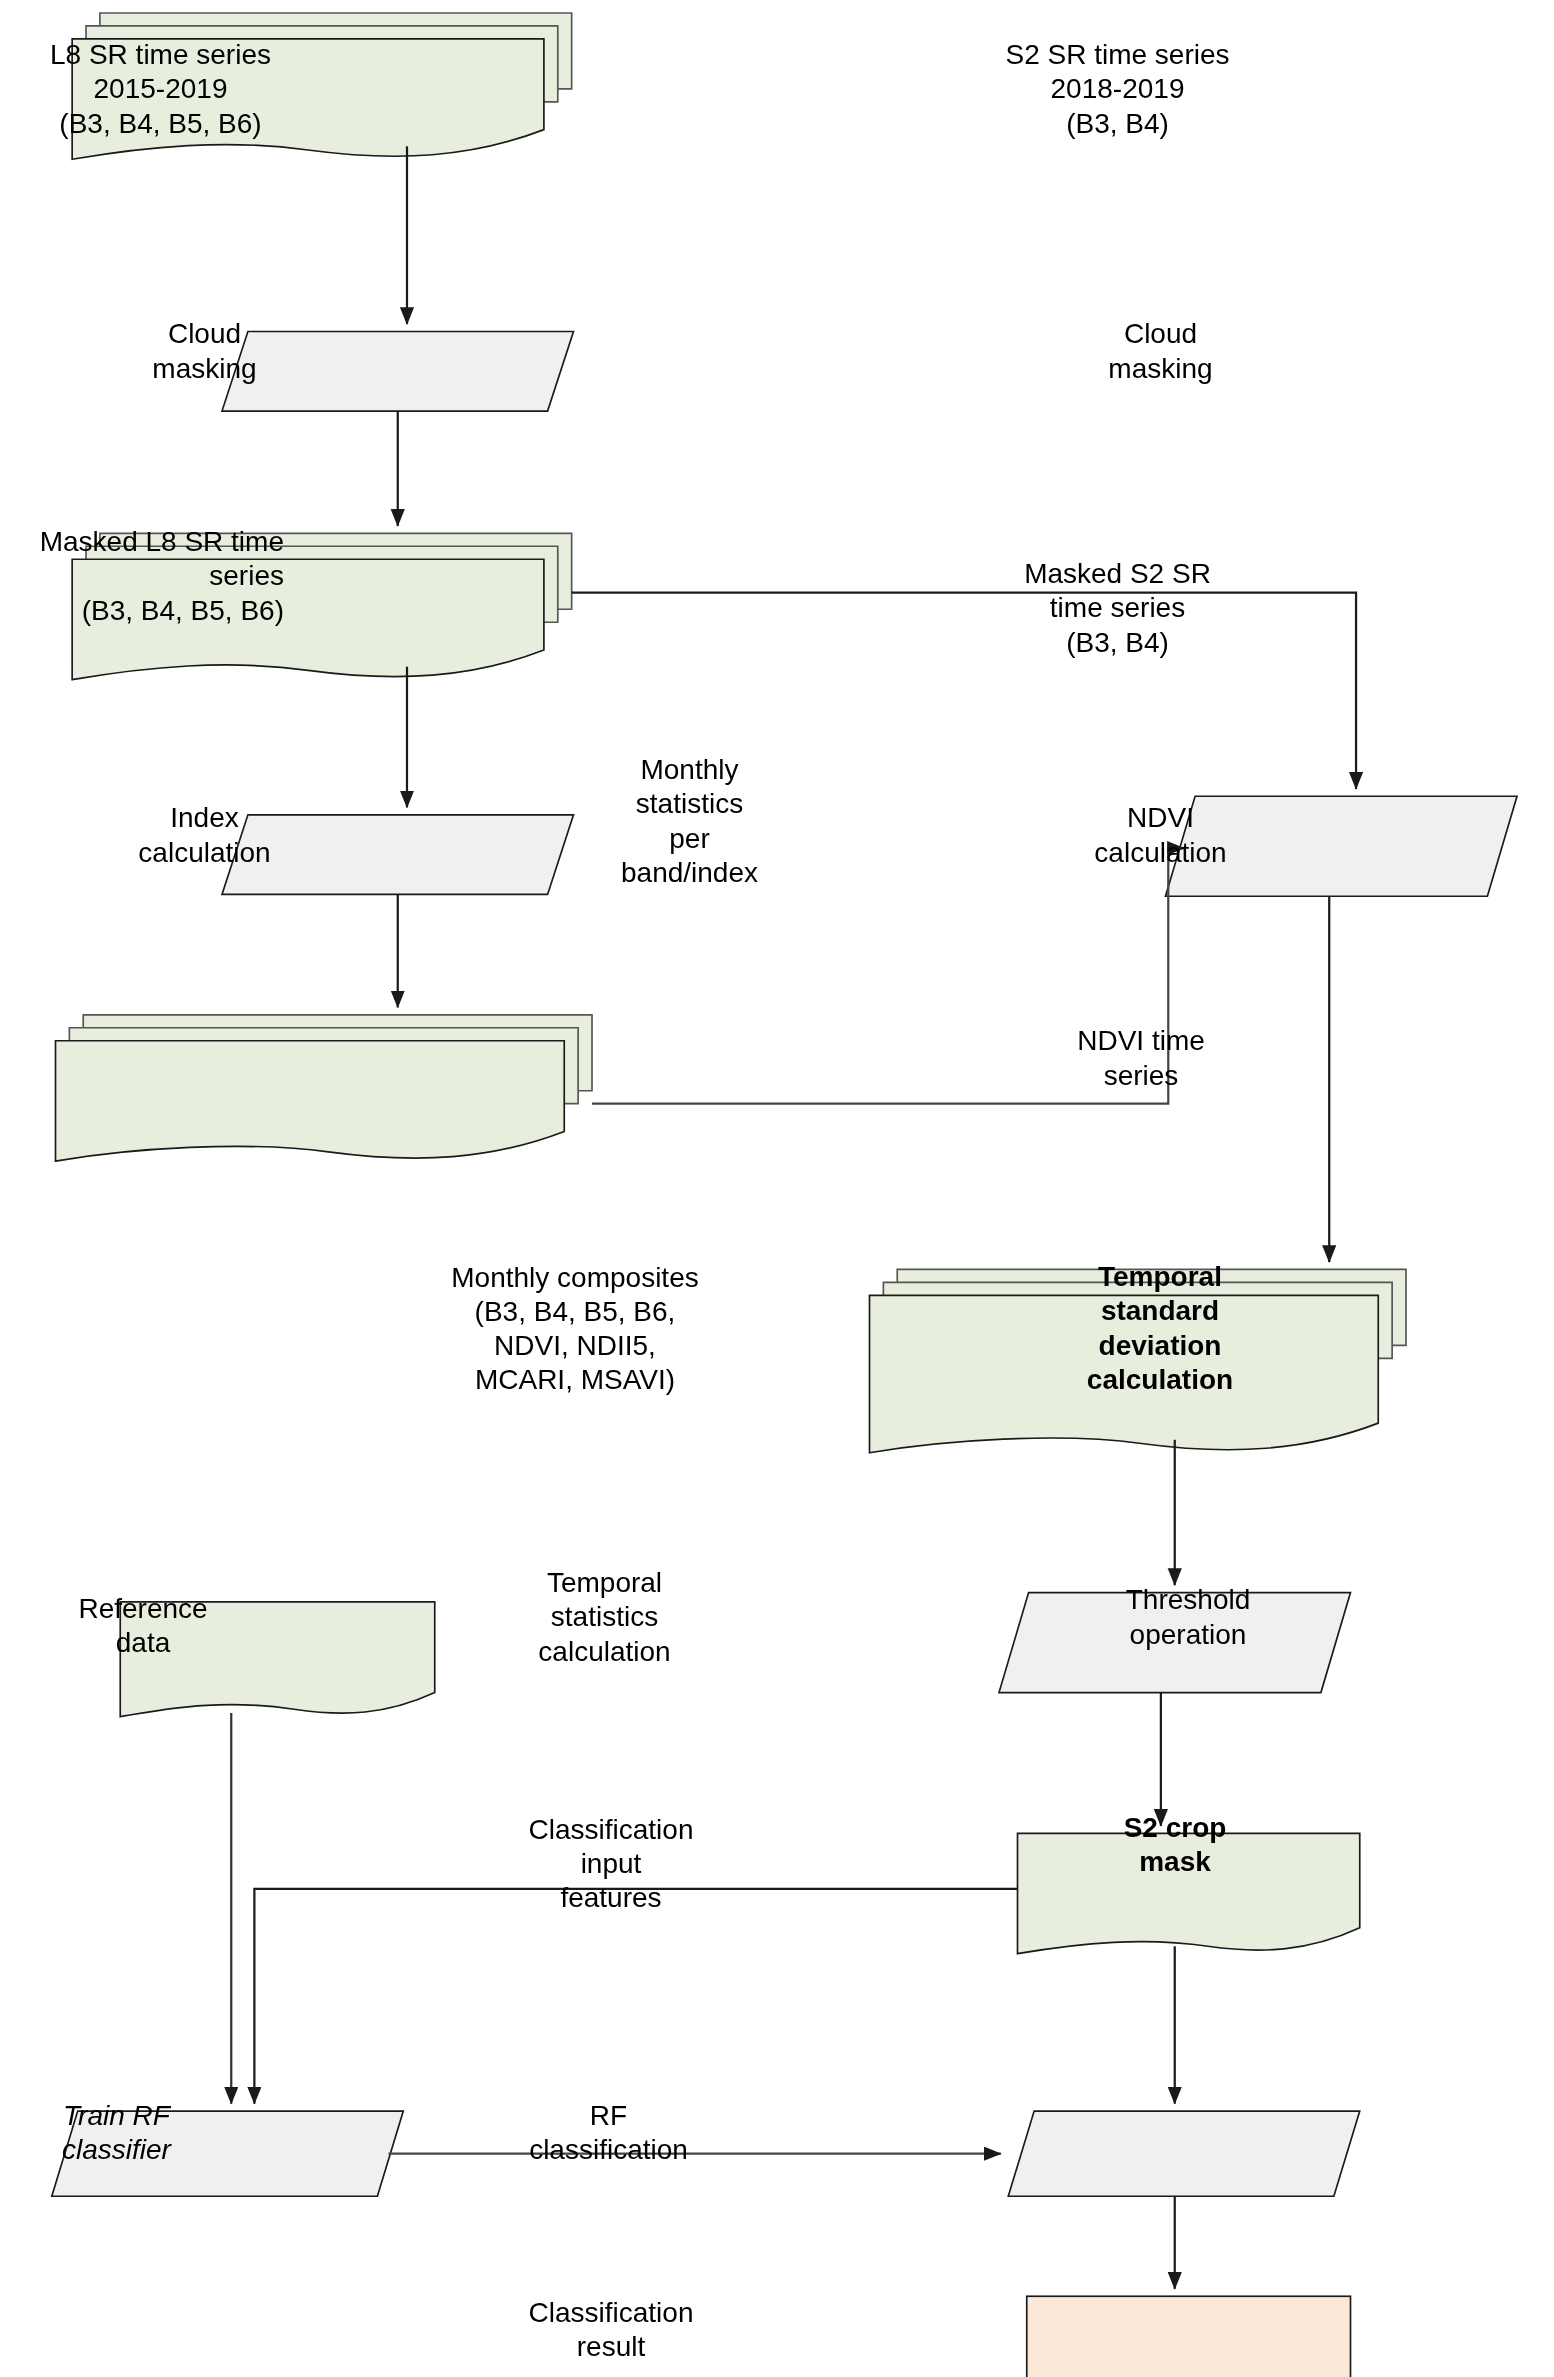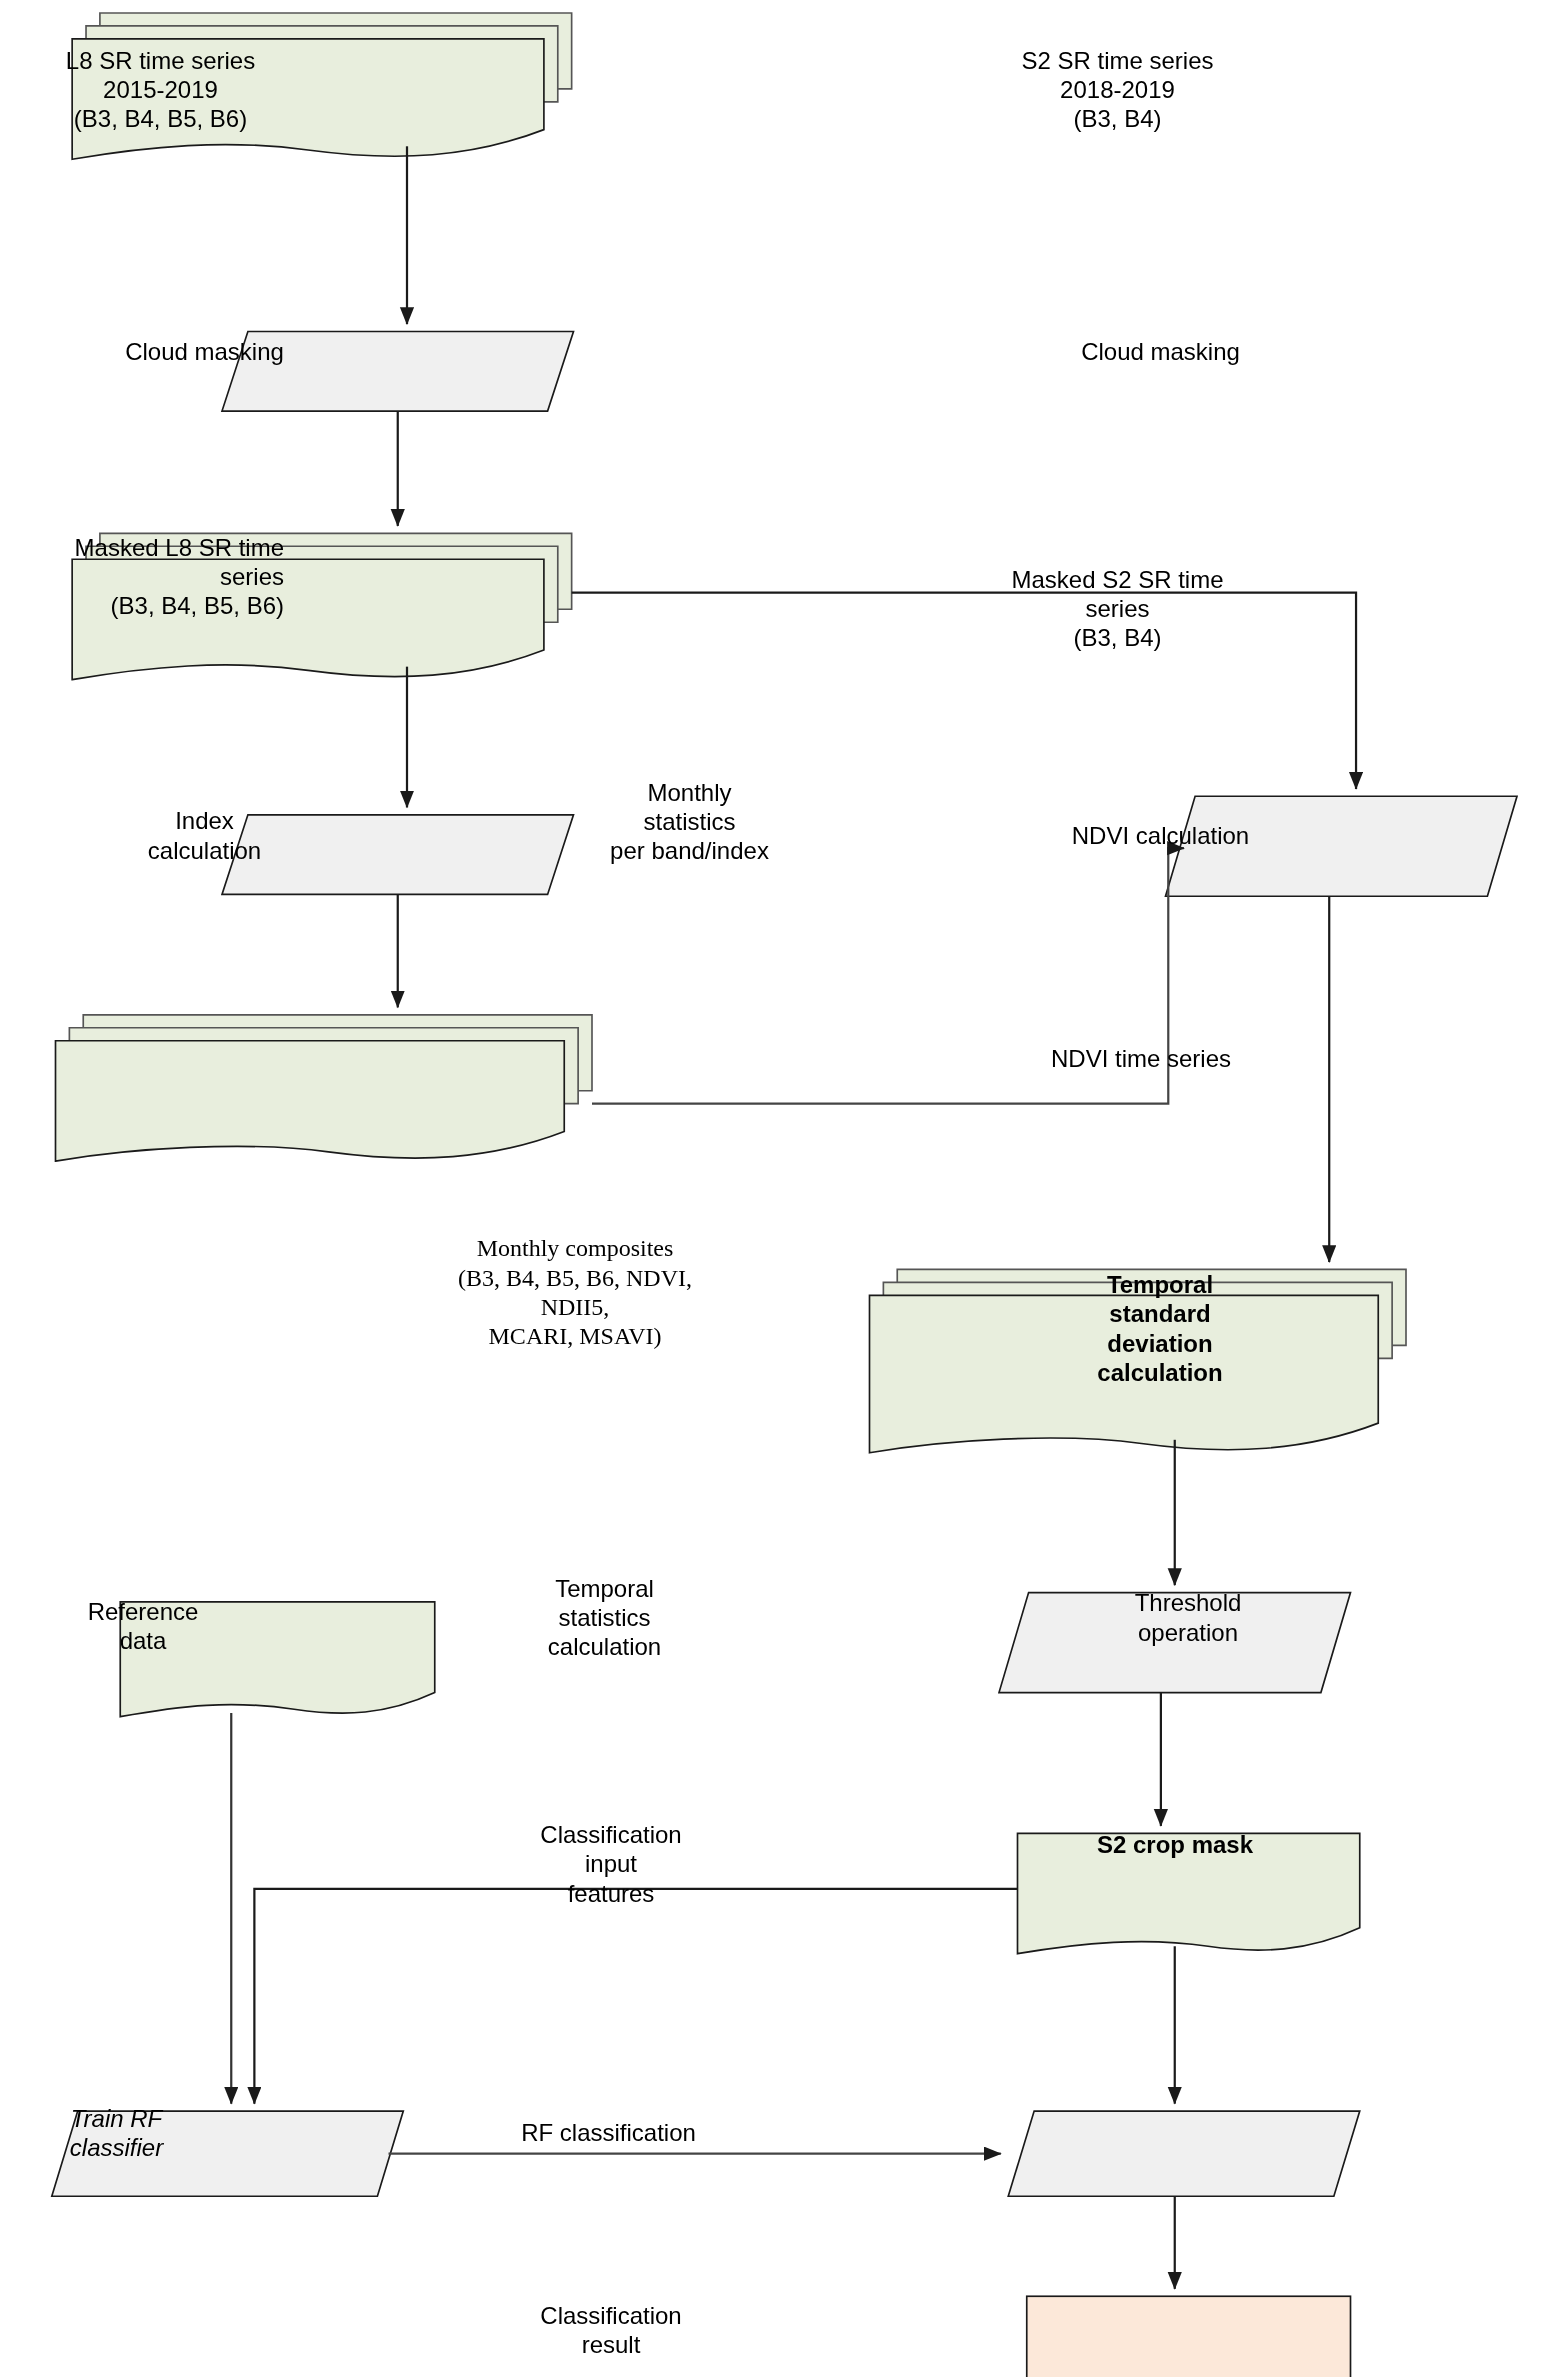--- a/index.html
+++ b/index.html
@@ -25,21 +25,21 @@
     width: 1554px;
     height: 2662px;
   }
   .node-label {
     position: absolute;
     display: flex;
     align-items: center;
     justify-content: center;
     text-align: center;
     font-family: "Liberation Sans", sans-serif;
-    font-size: 24px;
+    font-size: 28px;
     line-height: 1.22;
     color: #000000;
     white-space: pre-line;
     pointer-events: none;
   }
 </style>
 </head>
 <body>
 
 <div id="canvas">
@@ -192,21 +192,21 @@
 
   <div class="node-label" style="left:37px; top:543px; width:247px; height:67px;text-align:right;">Masked L8 SR time series
 (B3, B4, B5, B6)</div>
 
   <div class="node-label" style="left:119px; top:815px; width:171px; height:41px;">Index calculation</div>
 
 
   <div class="node-label" style="left:599px; top:796px; width:181px; height:51px;">Monthly statistics
 per band/index</div>
 
-  <div class="node-label" style="left:442px; top:1248px; width:266px; height:90px;font-family:Liberation Serif, serif;">Monthly composites
+  <div class="node-label" style="left:442px; top:1284px; width:266px; height:90px;">Monthly composites
 (B3, B4, B5, B6, NDVI, NDII5,
 MCARI, MSAVI)</div>
 
   <div class="node-label" style="left:514px; top:1592px; width:181px; height:51px;">Temporal statistics
 calculation</div>
 
   <div class="node-label" style="left:62px; top:1602px; width:162px; height:48px;">Reference data</div>
 
   <div class="node-label" style="left:523px; top:1833px; width:176px; height:62px;">Classification input
 features</div>

